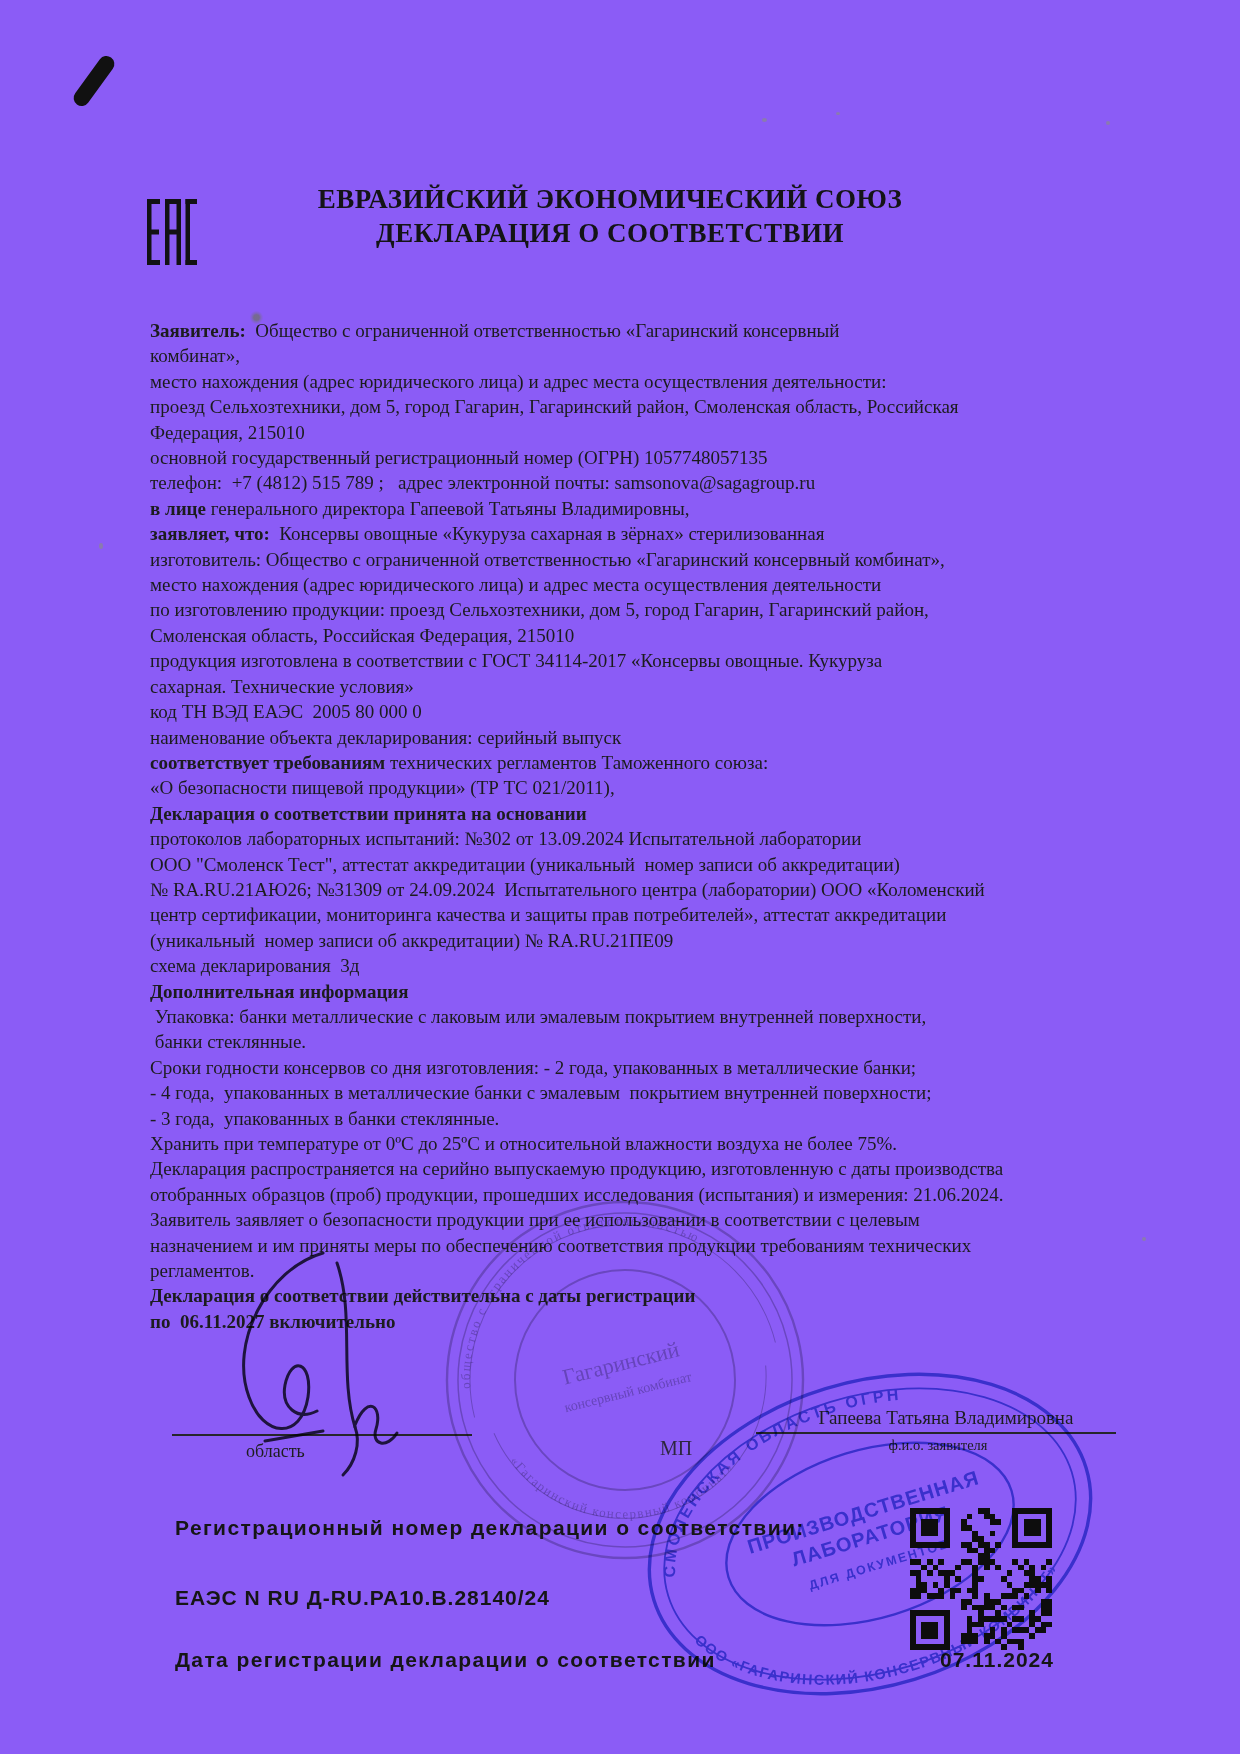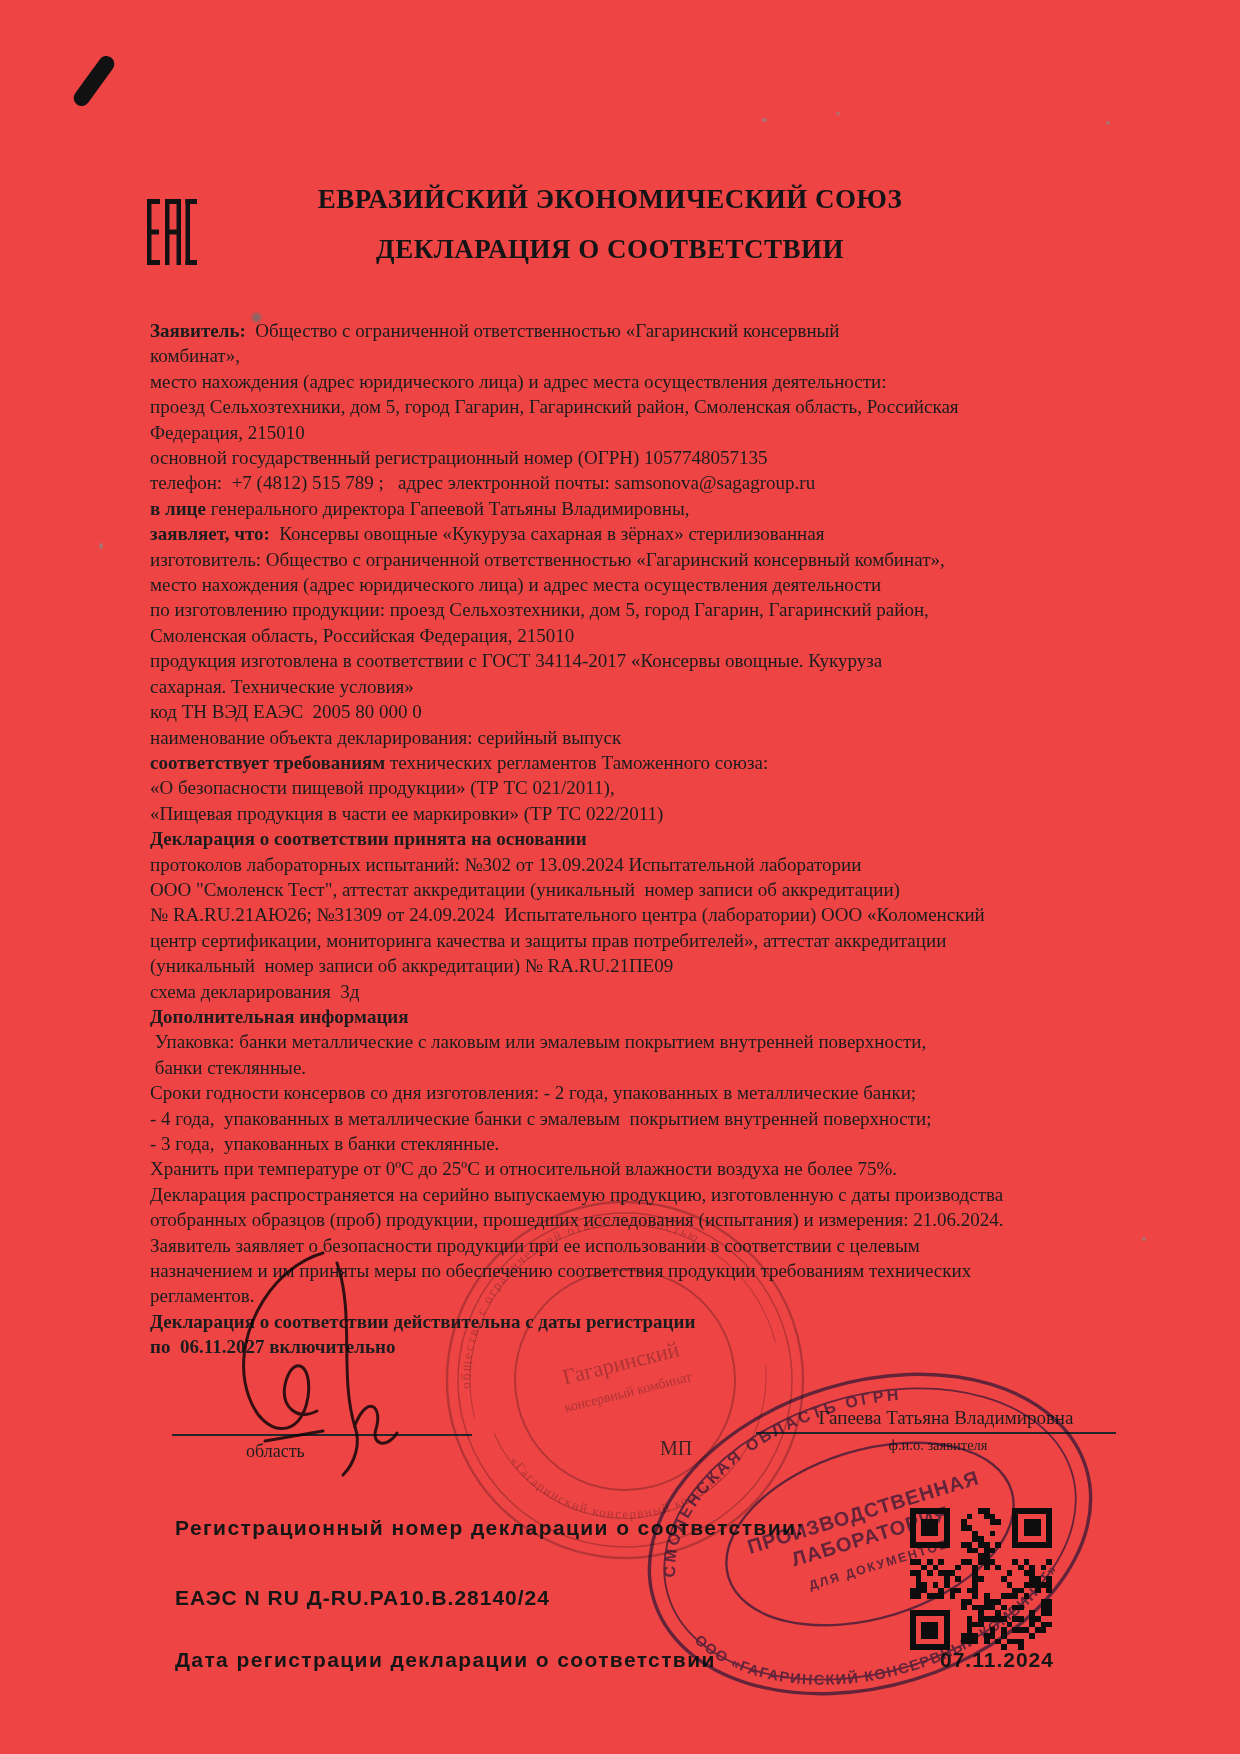--- a/index.html
+++ b/index.html
@@ -1,28 +1,28 @@
 <!DOCTYPE html>
 <html><head>
 <meta charset="utf-8">
 <style>
   html,body{margin:0;padding:0;background:#fbfaf6;}
-  .page{position:relative;width:1240px;height:1754px;background:#ef4444;overflow:hidden;
+  .page{position:relative;width:1240px;height:1754px;background:#8b5cf6;overflow:hidden;
         font-family:"Liberation Serif", serif;color:#1d1d1f;}
   
   .artifact{position:absolute;background:#111;}
   .corner-blob{left:86px;top:52px;width:16px;height:58px;border-radius:8px;transform:rotate(36deg);}
   .speck{position:absolute;border-radius:50%;background:#8a8a8a;opacity:.65;}
   .smudge{position:absolute;width:13px;height:15px;opacity:.75;
           background:radial-gradient(circle at 50% 50%, #6f6f6f 0 28%, rgba(110,110,110,.45) 45%, transparent 68%);}
   
   .eac{position:absolute;left:147px;top:199px;}
   .title{position:absolute;left:290px;top:184px;width:640px;text-align:center;
          font-weight:bold;font-size:27px;letter-spacing:.5px;color:#141416;}
-  .title .t2{margin-top:19px;}
+  .title .t2{margin-top:3px;}
   
   .body-lines{position:absolute;left:150px;top:318px;width:990px;}
   .line{font-size:19px;line-height:25.4px;white-space:pre;color:#1c1c1e;}
   .line .b{font-weight:bold;}
   
   .rule{position:absolute;height:0;border-bottom:2.2px solid #26262a;}
   .sig-rule{left:172px;top:1434px;width:300px;}
   .name-rule{left:756px;top:1432px;width:360px;}
   .sig-label{position:absolute;left:246px;top:1441px;font-size:18px;}
   .mp-label{position:absolute;left:660px;top:1437px;font-size:20px;opacity:.85;}
@@ -92,21 +92,20 @@
       <div class="line"><span class="b"></span><span>изготовитель: Общество с ограниченной ответственностью «Гагаринский консервный комбинат»,</span></div>
       <div class="line"><span class="b"></span><span>место нахождения (адрес юридического лица) и адрес места осуществления деятельности</span></div>
       <div class="line"><span class="b"></span><span>по изготовлению продукции: проезд Сельхозтехники, дом 5, город Гагарин, Гагаринский район,</span></div>
       <div class="line"><span class="b"></span><span>Смоленская область, Российская Федерация, 215010</span></div>
       <div class="line"><span class="b"></span><span>продукция изготовлена в соответствии с ГОСТ 34114-2017 «Консервы овощные. Кукуруза</span></div>
       <div class="line"><span class="b"></span><span>сахарная. Технические условия»</span></div>
       <div class="line"><span class="b"></span><span>код ТН ВЭД ЕАЭС  2005 80 000 0</span></div>
       <div class="line"><span class="b"></span><span>наименование объекта декларирования: серийный выпуск</span></div>
       <div class="line"><span class="b">соответствует требованиям</span><span> технических регламентов Таможенного союза:</span></div>
       <div class="line"><span class="b"></span><span>«О безопасности пищевой продукции» (ТР ТС 021/2011),</span></div>
-      <div class="line"><span class="b"></span><span>«Пищевая продукция в части ее маркировки» (ТР ТС 022/2011)</span></div>
       <div class="line"><span class="b">Декларация о соответствии принята на основании</span><span></span></div>
       <div class="line"><span class="b"></span><span>протоколов лабораторных испытаний: №302 от 13.09.2024 Испытательной лаборатории</span></div>
       <div class="line"><span class="b"></span><span>ООО "Смоленск Тест", аттестат аккредитации (уникальный  номер записи об аккредитации)</span></div>
       <div class="line"><span class="b"></span><span>№ RA.RU.21АЮ26; №31309 от 24.09.2024  Испытательного центра (лаборатории) ООО «Коломенский</span></div>
       <div class="line"><span class="b"></span><span>центр сертификации, мониторинга качества и защиты прав потребителей», аттестат аккредитации</span></div>
       <div class="line"><span class="b"></span><span>(уникальный  номер записи об аккредитации) № RA.RU.21ПЕ09</span></div>
       <div class="line"><span class="b"></span><span>схема декларирования  3д</span></div>
       <div class="line"><span class="b">Дополнительная информация</span><span></span></div>
       <div class="line"><span class="b"></span><span> Упаковка: банки металлические с лаковым или эмалевым покрытием внутренней поверхности,</span></div>
       <div class="line"><span class="b"></span><span> банки стеклянные.</span></div>

